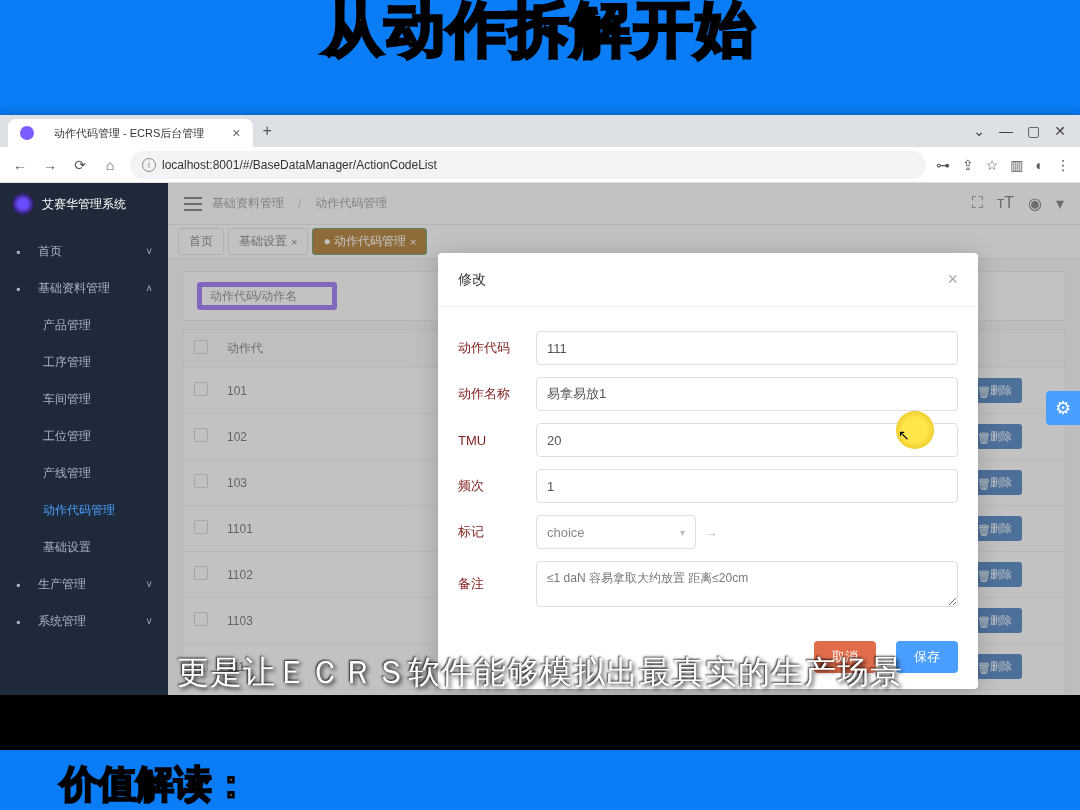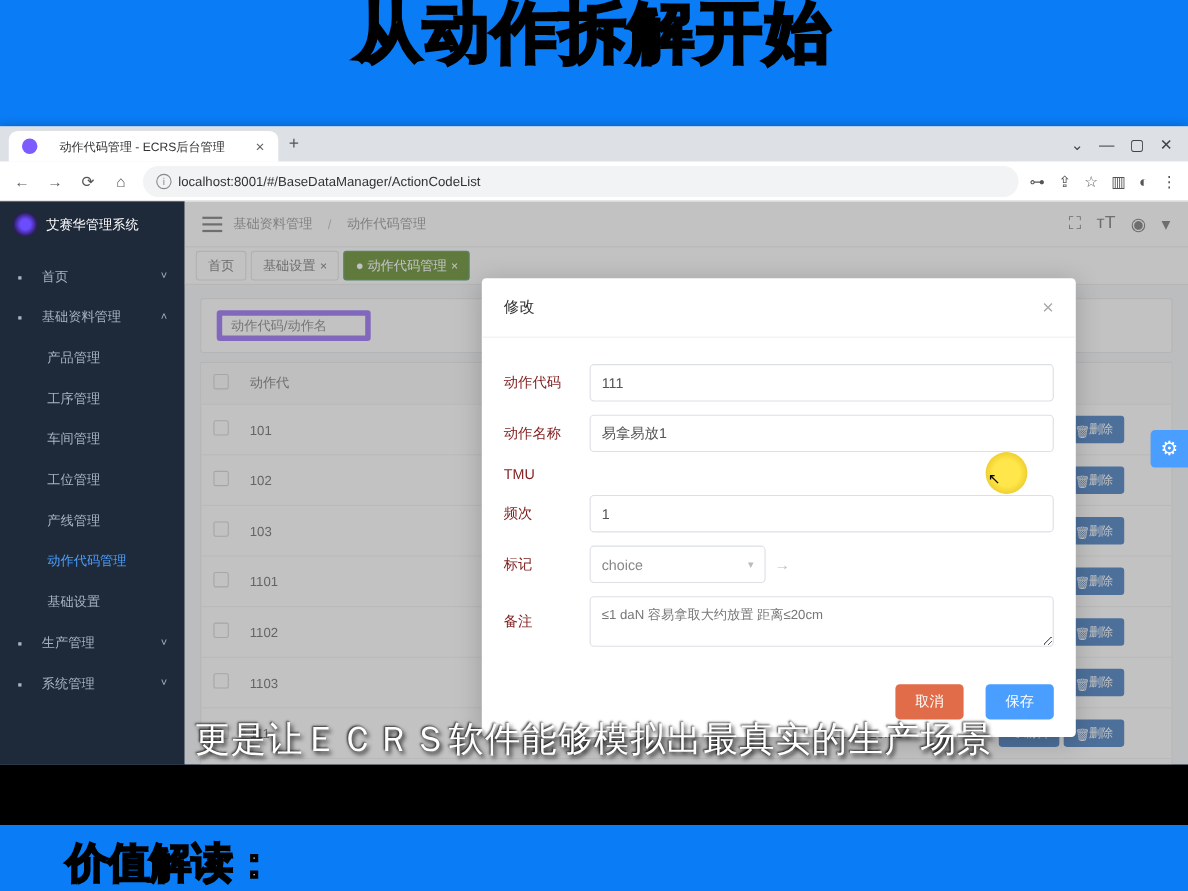--- a/index.html
+++ b/index.html
@@ -33,21 +33,21 @@
 .main{flex:1;background:#f5f6f8;position:relative;overflow:hidden}
 .topbar{height:42px;background:#fff;border-bottom:1px solid #e8e8e8;display:flex;align-items:center;padding:0 16px;gap:10px;font-size:12px;color:#666}
 .ham{width:18px;height:14px;border-top:2px solid #666;border-bottom:2px solid #666;position:relative;cursor:pointer}
 .ham::before{content:"";position:absolute;top:4px;left:0;right:0;border-top:2px solid #666}
 .crumb{color:#888}
 .crumb-sep{color:#bbb;margin:0 4px}
 .topbar-right{margin-left:auto;display:flex;gap:14px;color:#666;font-size:16px}
 .topbar-right span{cursor:pointer}
 .tabs-row{height:34px;background:#fff;display:flex;align-items:center;padding:0 10px;gap:4px;border-bottom:1px solid #e8e8e8}
 .page-tab{padding:4px 10px;font-size:12px;color:#666;border:1px solid #e0e0e0;border-radius:3px;cursor:pointer;display:flex;align-items:center;gap:4px}
-.page-tab.active{background:#4d7c0f;color:#fff;border-color:#3a8f5a}
+.page-tab.active{background:#a16207;color:#fff;border-color:#3a8f5a}
 .page-tab .x{font-size:11px}
 .search-row{padding:10px 14px;background:#fff;margin:12px 14px 8px;border:1px solid #e8e8e8;border-radius:3px}
 .search-input{width:140px;height:28px;border:5px solid #8b5cf6;border-radius:3px;padding:0 8px;font-size:12px}
 .table-wrap{margin:0 14px;background:#fff;border:1px solid #e8e8e8}
 .table{width:100%;border-collapse:collapse;font-size:12px}
 .table th,.table td{padding:10px 8px;border-bottom:1px solid #f0f0f0;text-align:left;color:#555}
 .table th{background:#fafafa;font-weight:500;color:#666}
 .table th:first-child,.table td:first-child{width:36px;text-align:center}
 .table th:last-child,.table td:last-child{text-align:center;width:200px}
 .cb{width:14px;height:14px;border:1px solid #ccc;border-radius:2px;display:inline-block}
@@ -267,20 +267,21 @@
           <div class="form-row">
             <span class="form-label">动作代码</span>
             <input class="form-input" value="111" style="">
           </div>
           <div class="form-row">
             <span class="form-label">动作名称</span>
             <input class="form-input" value="易拿易放1" style="">
           </div>
           <div class="form-row">
             <span class="form-label">TMU</span>
+            <input class="form-input" value="20" style="">
           </div>
           <div class="form-row">
             <span class="form-label">频次</span>
             <input class="form-input" value="1" style="">
           </div>
           <div class="form-row">
             <span class="form-label">标记</span>
             <div class="select-wrap">
               <span>choice</span>
               <span class="select-chev">▾</span>

